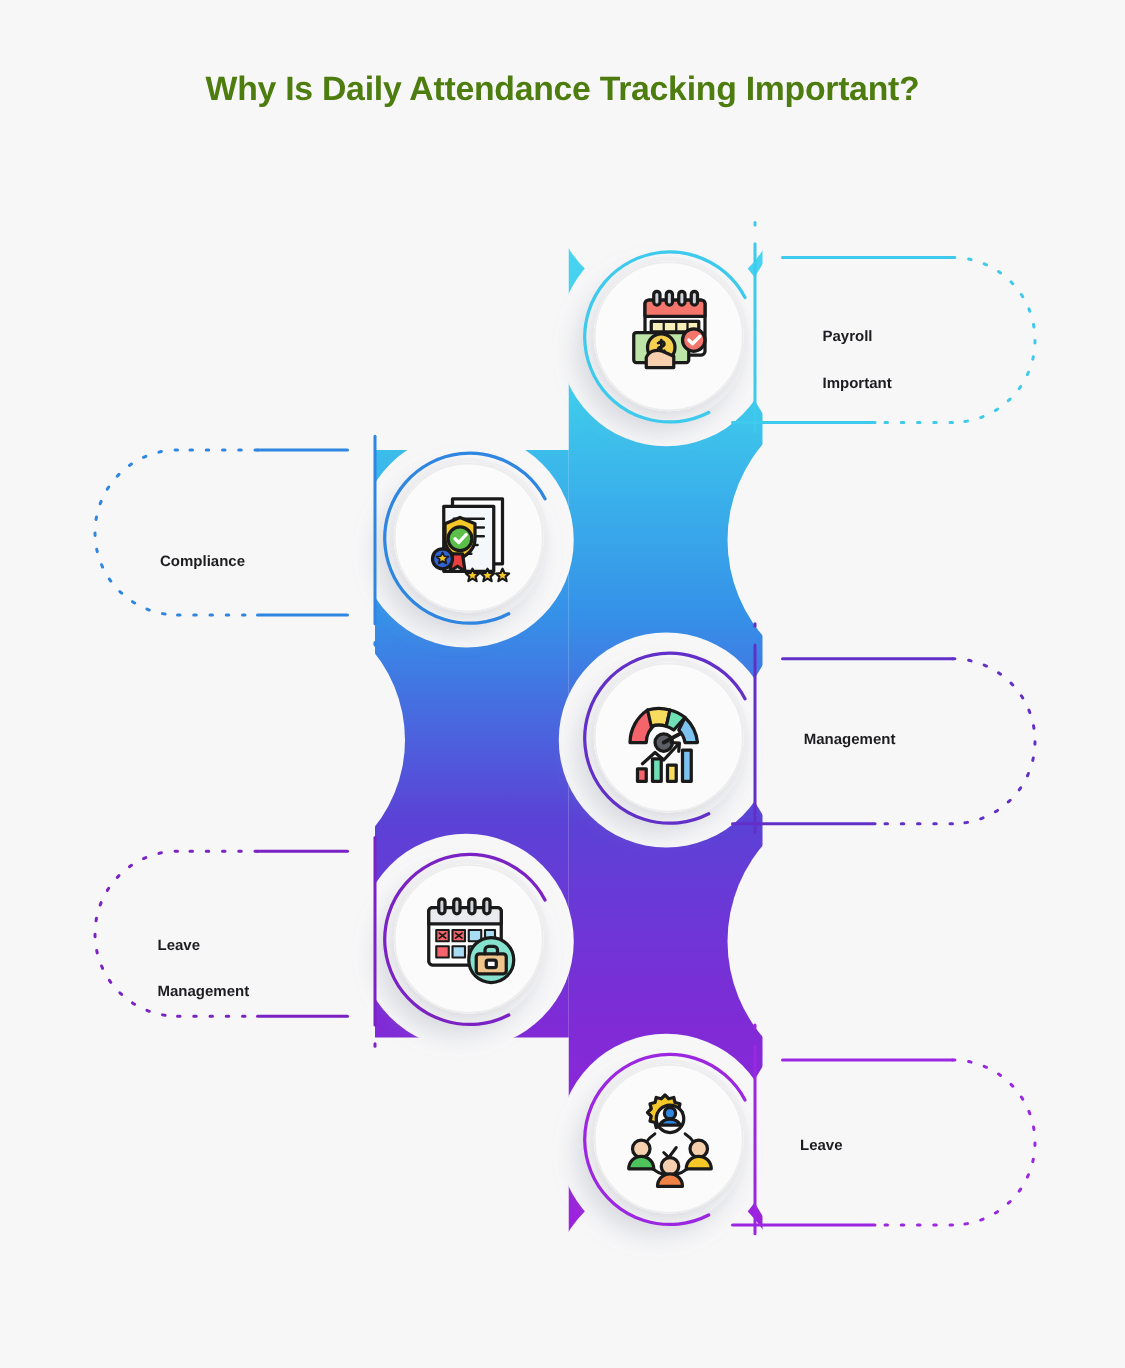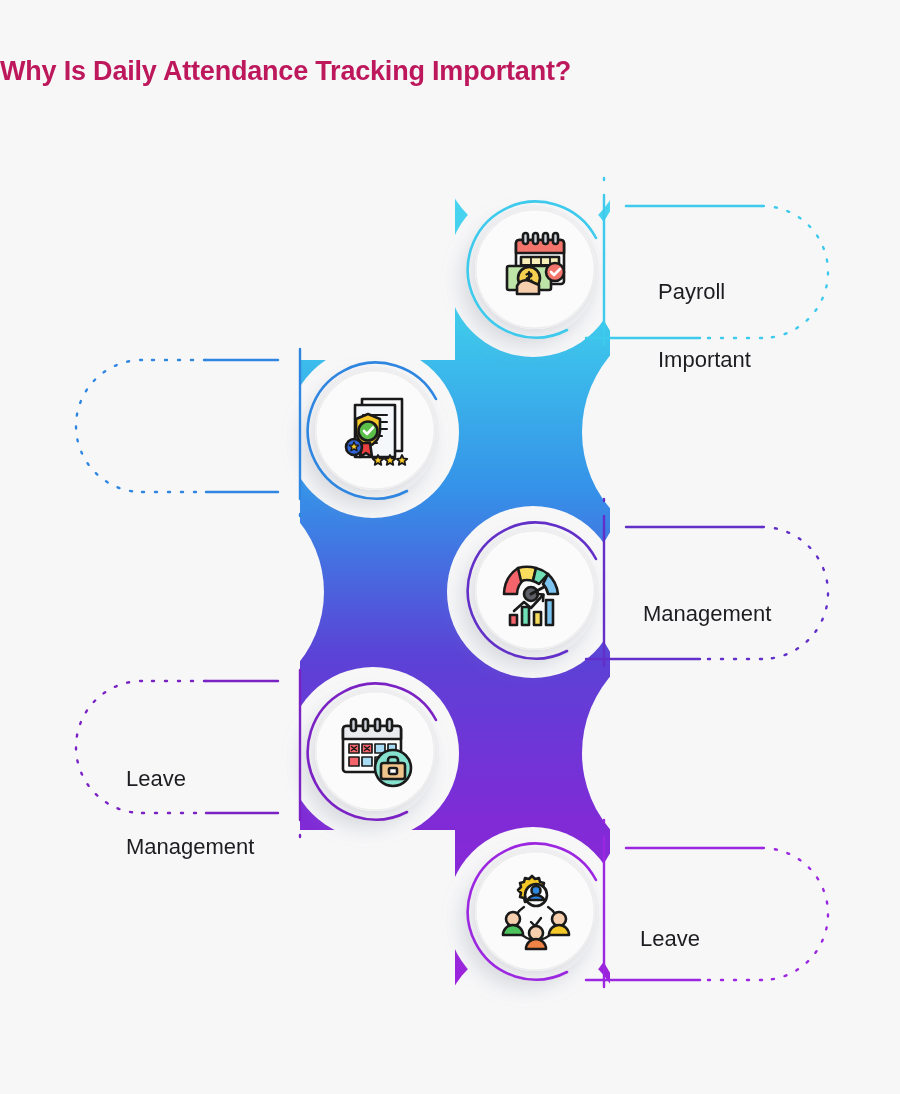--- a/index.html
+++ b/index.html
@@ -6,33 +6,35 @@
   body{
     width:900px;height:1094px;
     background:#f7f7f8;
     font-family:"Liberation Sans","DejaVu Sans",sans-serif;
     overflow:hidden;position:relative;
   }
   #stage{position:absolute;inset:0;width:900px;height:1094px;}
 
   .title{
     position:absolute;left:0;top:56px;width:900px;
-    font-size:27px;font-weight:bold;color:#be185d;
+    text-align:center;
+    font-size:27px;font-weight:bold;color:#4d7c0f;
     letter-spacing:-.2px;
   }
 
   svg.layer{position:absolute;left:0;top:0;width:900px;height:1094px;}
   svg.layer.behind{z-index:1;}
   svg.layer.front{z-index:3;pointer-events:none;}
 
   .labels{position:absolute;left:0;top:0;width:900px;height:1094px;z-index:4;}
   .lbl{
     position:absolute;
-    font-size:22px;line-height:1.55;color:#1d1d21;
+    font-size:12px;line-height:1.55;color:#1d1d21;
     white-space:pre-line;
+    font-weight:bold;
   }
   .lbl.right{text-align:left;}
   .lbl.left{text-align:left;}
   .icon-wrap{position:absolute;z-index:3;}
 </style>
 </head>
 <body>
 
 <div id="stage">
 
@@ -314,20 +316,23 @@
       </g>
     </svg>
   </div>
 
   <div class="labels">
     <div class="lbl right" style="left:658px;top:241px;width:180px;">
       <div>Payroll</div>
       <div>Important</div>
     </div>
 
+    <div class="lbl left" style="left:128px;top:421px;width:200px;">
+      <div>Compliance</div>
+    </div>
 
     <div class="lbl right" style="left:643px;top:563px;width:200px;">
       <div>Management</div>
     </div>
 
     <div class="lbl left" style="left:126px;top:728px;width:210px;">
       <div>Leave</div>
       <div>Management</div>
     </div>
 

